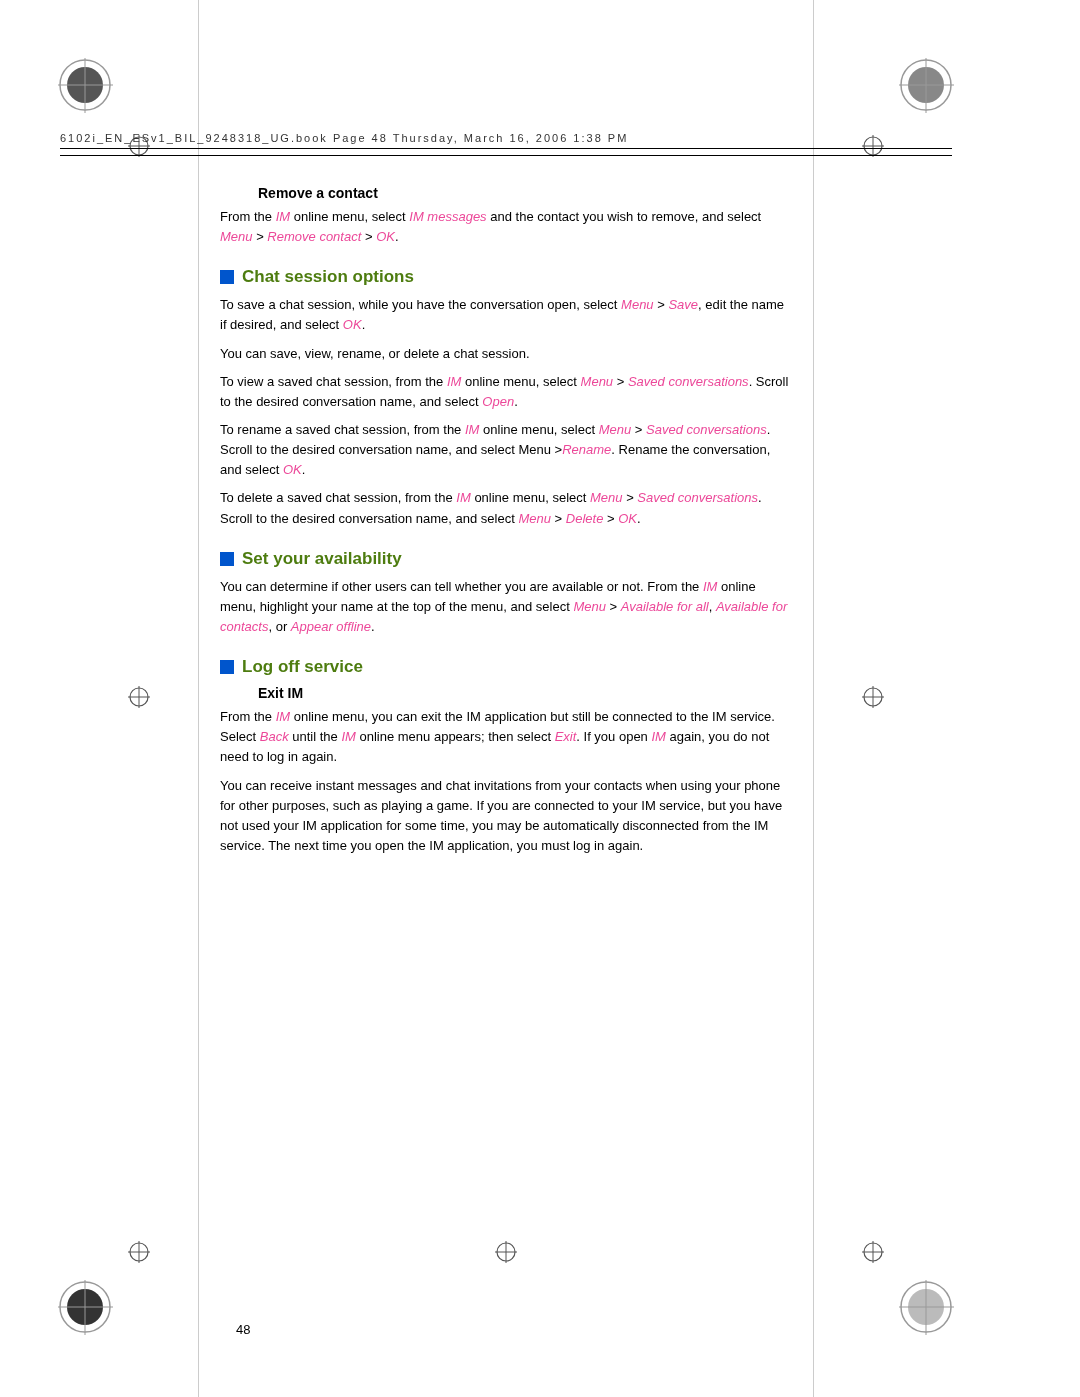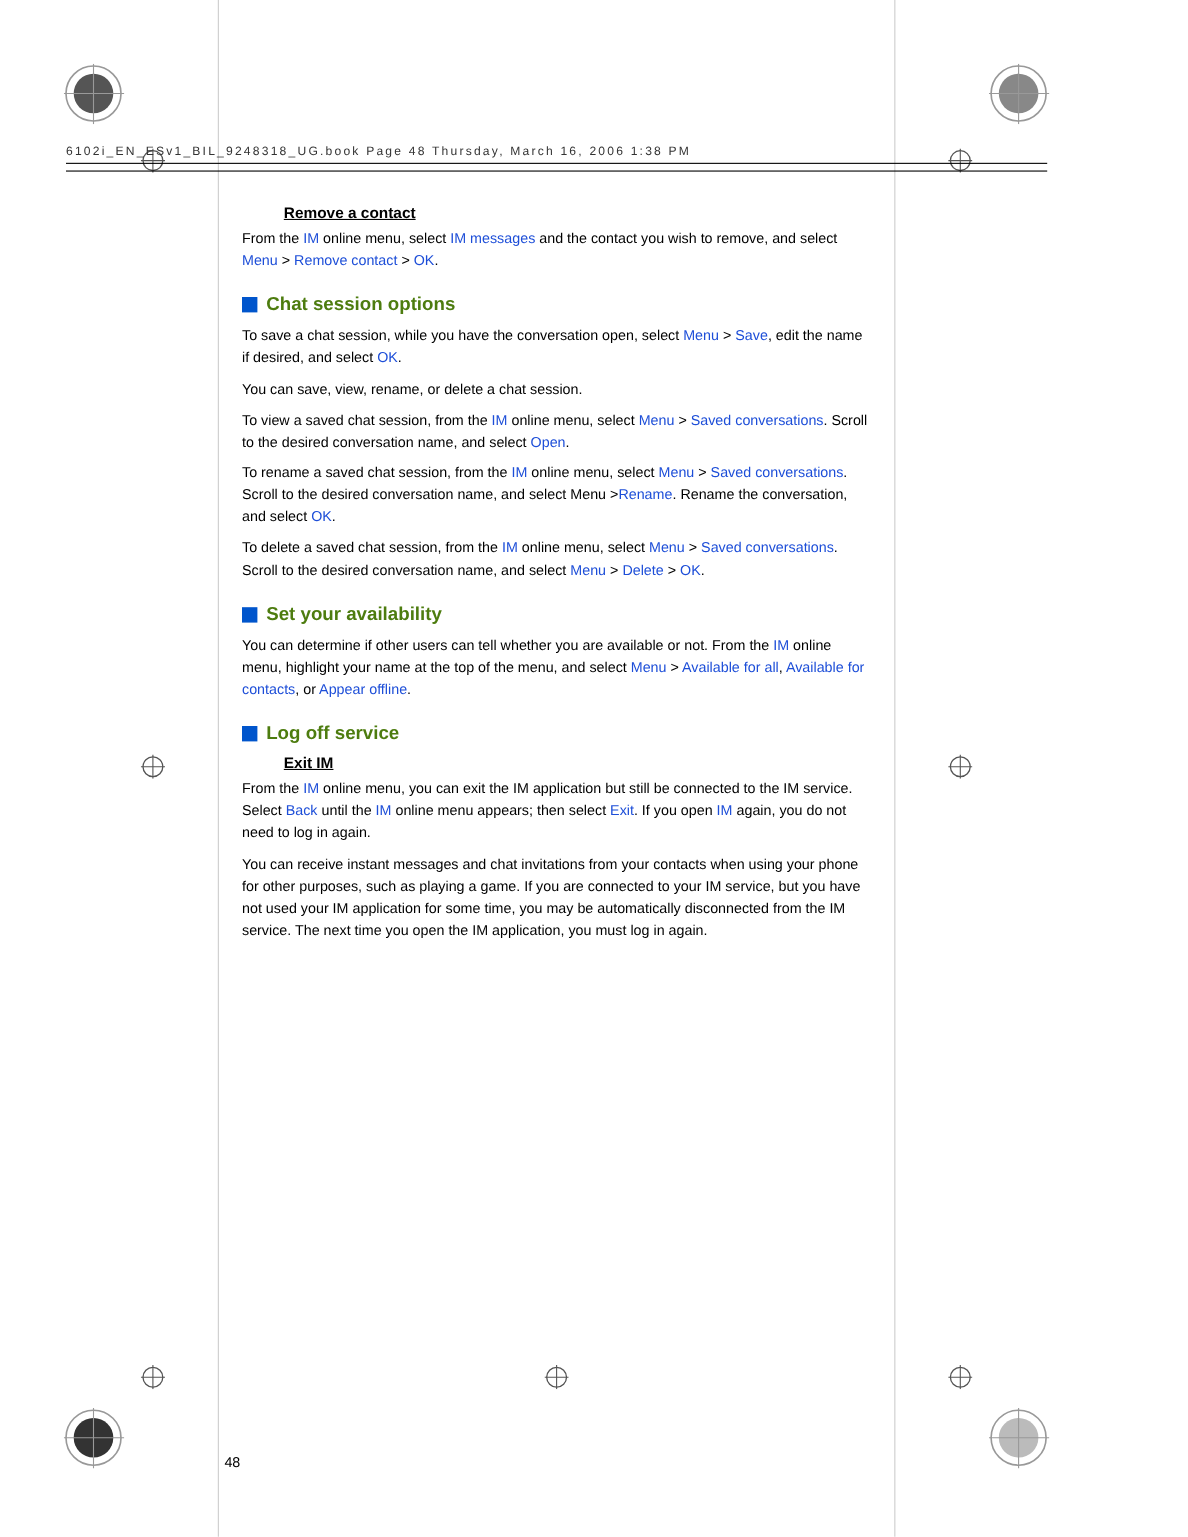--- a/index.html
+++ b/index.html
@@ -99,44 +99,44 @@
       font-size: 17px;
       font-weight: bold;
       color: #4d7c0f;
       font-family: Arial, sans-serif;
     }
 
     
     .subsection-heading {
       font-size: 14px;
       font-weight: bold;
-      text-decoration: underline;
       margin-bottom: 6px;
       font-family: Arial, sans-serif;
       padding-left: 38px;
     }
 
     
     .body-text {
       font-size: 13px;
       line-height: 1.55;
       margin-bottom: 8px;
       font-family: Arial, sans-serif;
     }
 
     
     .link-blue {
-      color: #1d4ed8;
+      color: #ec4899;
+      font-style: italic;
     }
 
     
     .page-number {
       position: absolute;
       bottom: 60px;
-      left: 204px;
+      left: 236px;
       font-size: 13px;
       font-family: Arial, sans-serif;
     }
 
     
     .decor-top-left-outer {
       position: absolute;
       top: 58px;
       left: 58px;
     }

